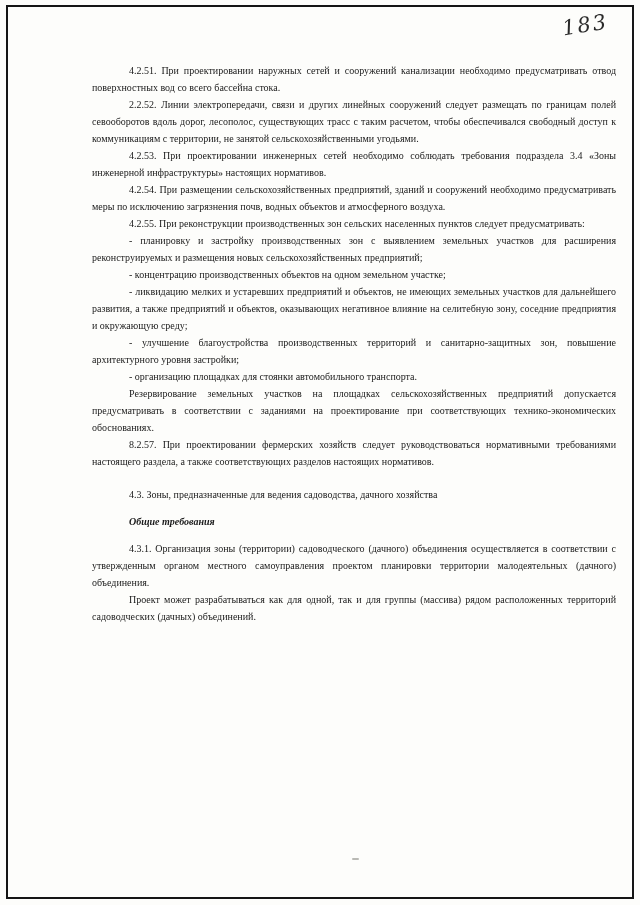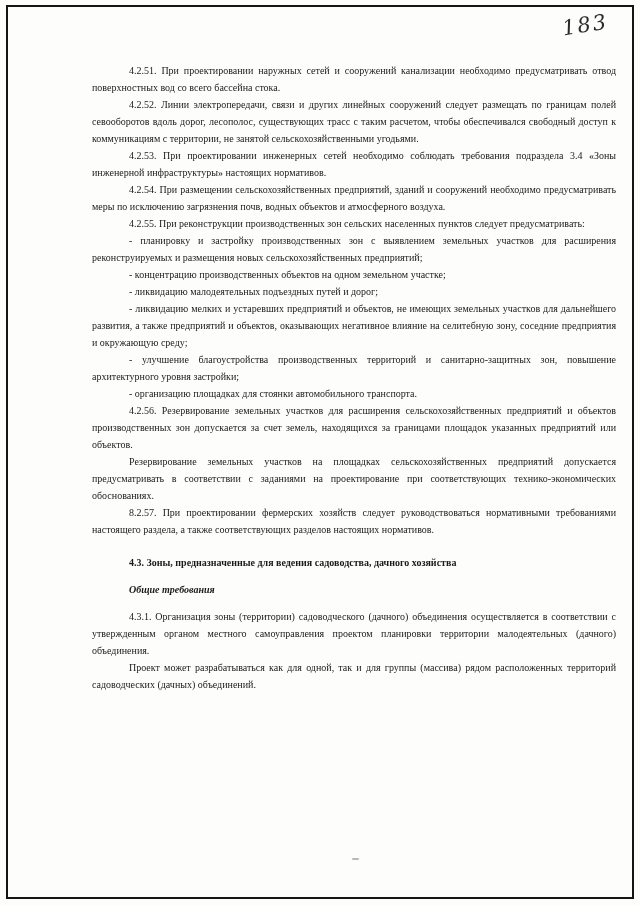--- a/index.html
+++ b/index.html
@@ -45,21 +45,21 @@
     line-height: 17px;
     margin-left: 20px;
   }
   .blk {
     margin: 0;
     text-indent: 37px;
     text-align: justify;
     text-align-last: left;
   }
   .blk.heading {
-    font-weight: bold;
+    font-weight: normal;
     margin-top: 16px;
     margin-bottom: 10px;
   }
   .blk.subheading {
     font-weight: bold;
     margin-bottom: 10px;
     font-style: italic;
   }
   .scan-artifact {
     position: absolute;
@@ -72,31 +72,29 @@
   }
 </style>
 </head>
 <body>
 
 <div class="page">
   <div class="frame"></div>
   <div class="page-number">183</div>
   <div class="document-text">
       <p class="blk body">4.2.51. При проектировании наружных сетей и сооружений канализации необходимо предусматривать отвод поверхностных вод со всего бассейна стока.</p>
-      <p class="blk body">4.2.52. Линии электропередачи, связи и других линейных сооружений следует размещать по границам полей севооборотов вдоль дорог, лесополос, существующих трасс с таким расчетом, чтобы обеспечивался свободный доступ к коммуникациям с территории, не занятой сельскохозяйственными угодьями.</p>
+      <p class="blk body">2.2.52. Линии электропередачи, связи и других линейных сооружений следует размещать по границам полей севооборотов вдоль дорог, лесополос, существующих трасс с таким расчетом, чтобы обеспечивался свободный доступ к коммуникациям с территории, не занятой сельскохозяйственными угодьями.</p>
       <p class="blk body">4.2.53. При проектировании инженерных сетей необходимо соблюдать требования подраздела 3.4 «Зоны инженерной инфраструктуры» настоящих нормативов.</p>
       <p class="blk body">4.2.54. При размещении сельскохозяйственных предприятий, зданий и сооружений необходимо предусматривать меры по исключению загрязнения почв, водных объектов и атмосферного воздуха.</p>
       <p class="blk body">4.2.55. При реконструкции производственных зон сельских населенных пунктов следует предусматривать:</p>
       <p class="blk list">- планировку и застройку производственных зон с выявлением земельных участков для расширения реконструируемых и размещения новых сельскохозяйственных предприятий;</p>
       <p class="blk list">- концентрацию производственных объектов на одном земельном участке;</p>
-      <p class="blk list">- ликвидацию малодеятельных подъездных путей и дорог;</p>
       <p class="blk list">- ликвидацию мелких и устаревших предприятий и объектов, не имеющих земельных участков для дальнейшего развития, а также предприятий и объектов, оказывающих негативное влияние на селитебную зону, соседние предприятия и окружающую среду;</p>
       <p class="blk list">- улучшение благоустройства производственных территорий и санитарно-защитных зон, повышение архитектурного уровня застройки;</p>
       <p class="blk list">- организацию площадках для стоянки автомобильного транспорта.</p>
-      <p class="blk body">4.2.56. Резервирование земельных участков для расширения сельскохозяйственных предприятий и объектов производственных зон допускается за счет земель, находящихся за границами площадок указанных предприятий или объектов.</p>
       <p class="blk body">Резервирование земельных участков на площадках сельскохозяйственных предприятий допускается предусматривать в соответствии с заданиями на проектирование при соответствующих технико-экономических обоснованиях.</p>
       <p class="blk body">8.2.57. При проектировании фермерских хозяйств следует руководствоваться нормативными требованиями настоящего раздела, а также соответствующих разделов настоящих нормативов.</p>
       <p class="blk heading">4.3. Зоны, предназначенные для ведения садоводства, дачного хозяйства</p>
       <p class="blk subheading">Общие требования</p>
       <p class="blk body">4.3.1. Организация зоны (территории) садоводческого (дачного) объединения осуществляется в соответствии с утвержденным органом местного самоуправления проектом планировки территории малодеятельных (дачного) объединения.</p>
       <p class="blk body">Проект может разрабатываться как для одной, так и для группы (массива) рядом расположенных территорий садоводческих (дачных) объединений.</p>
     </div>
   <div class="scan-artifact"></div>
 </div>
 

